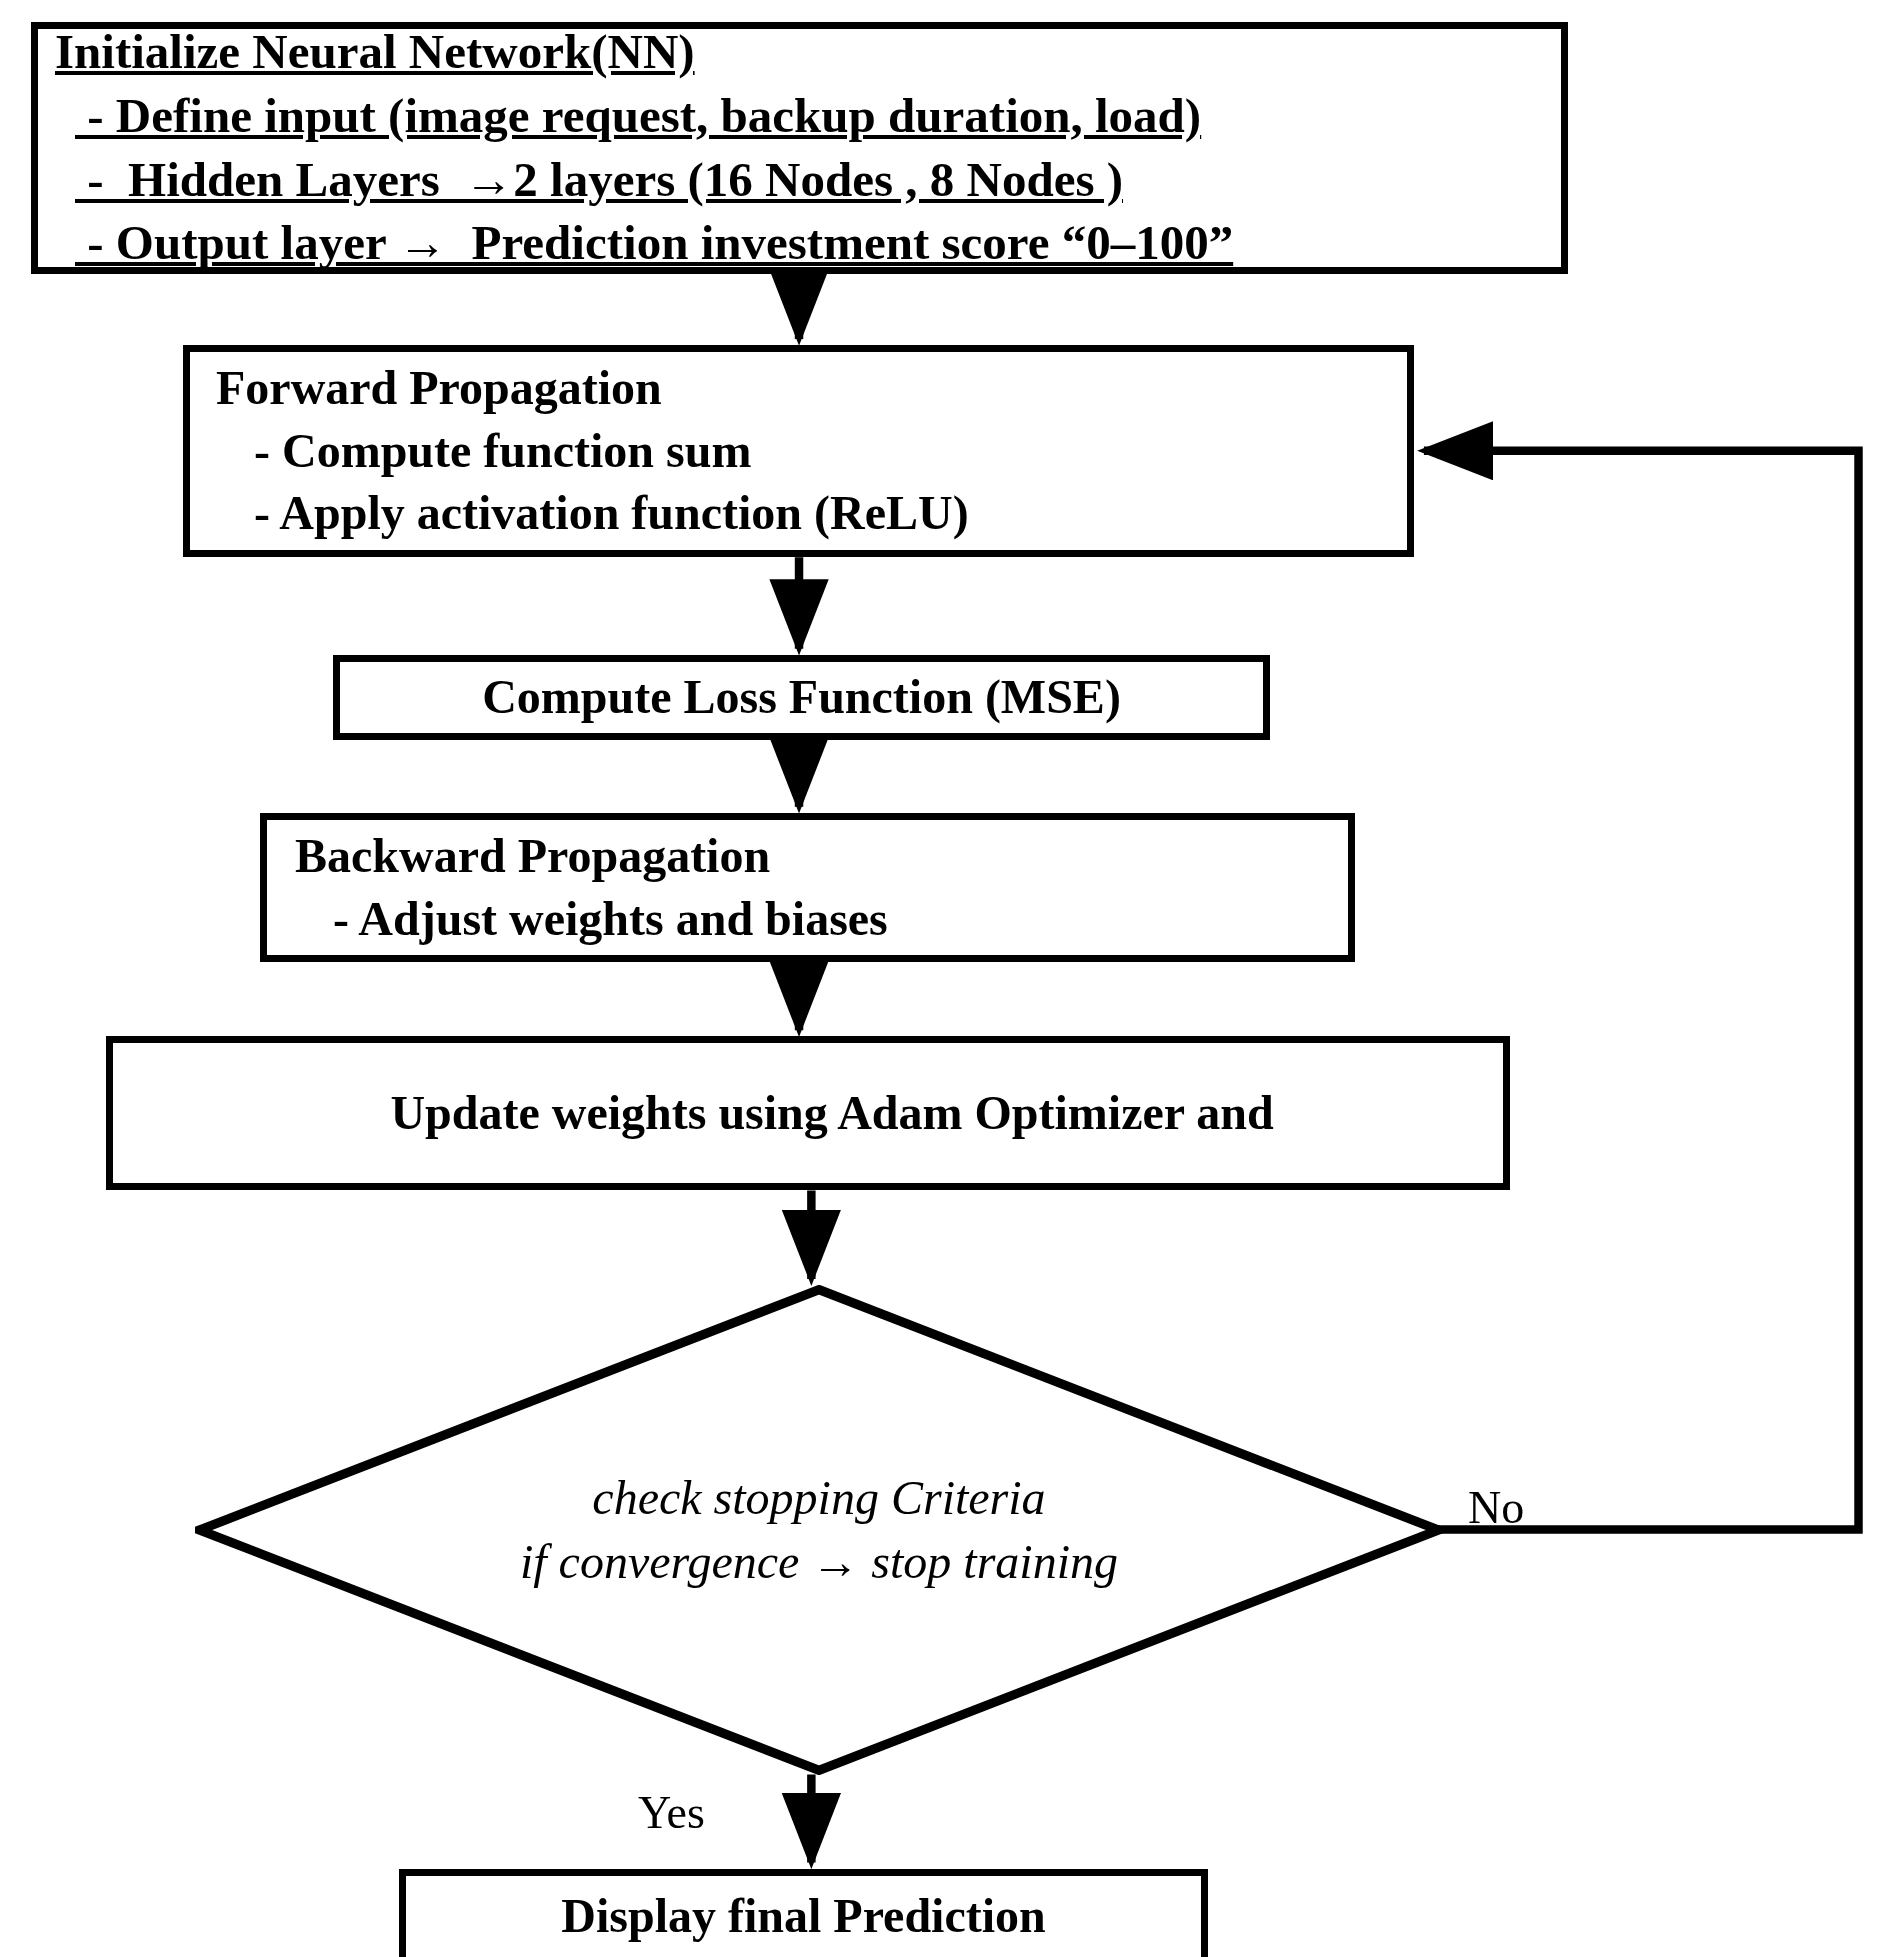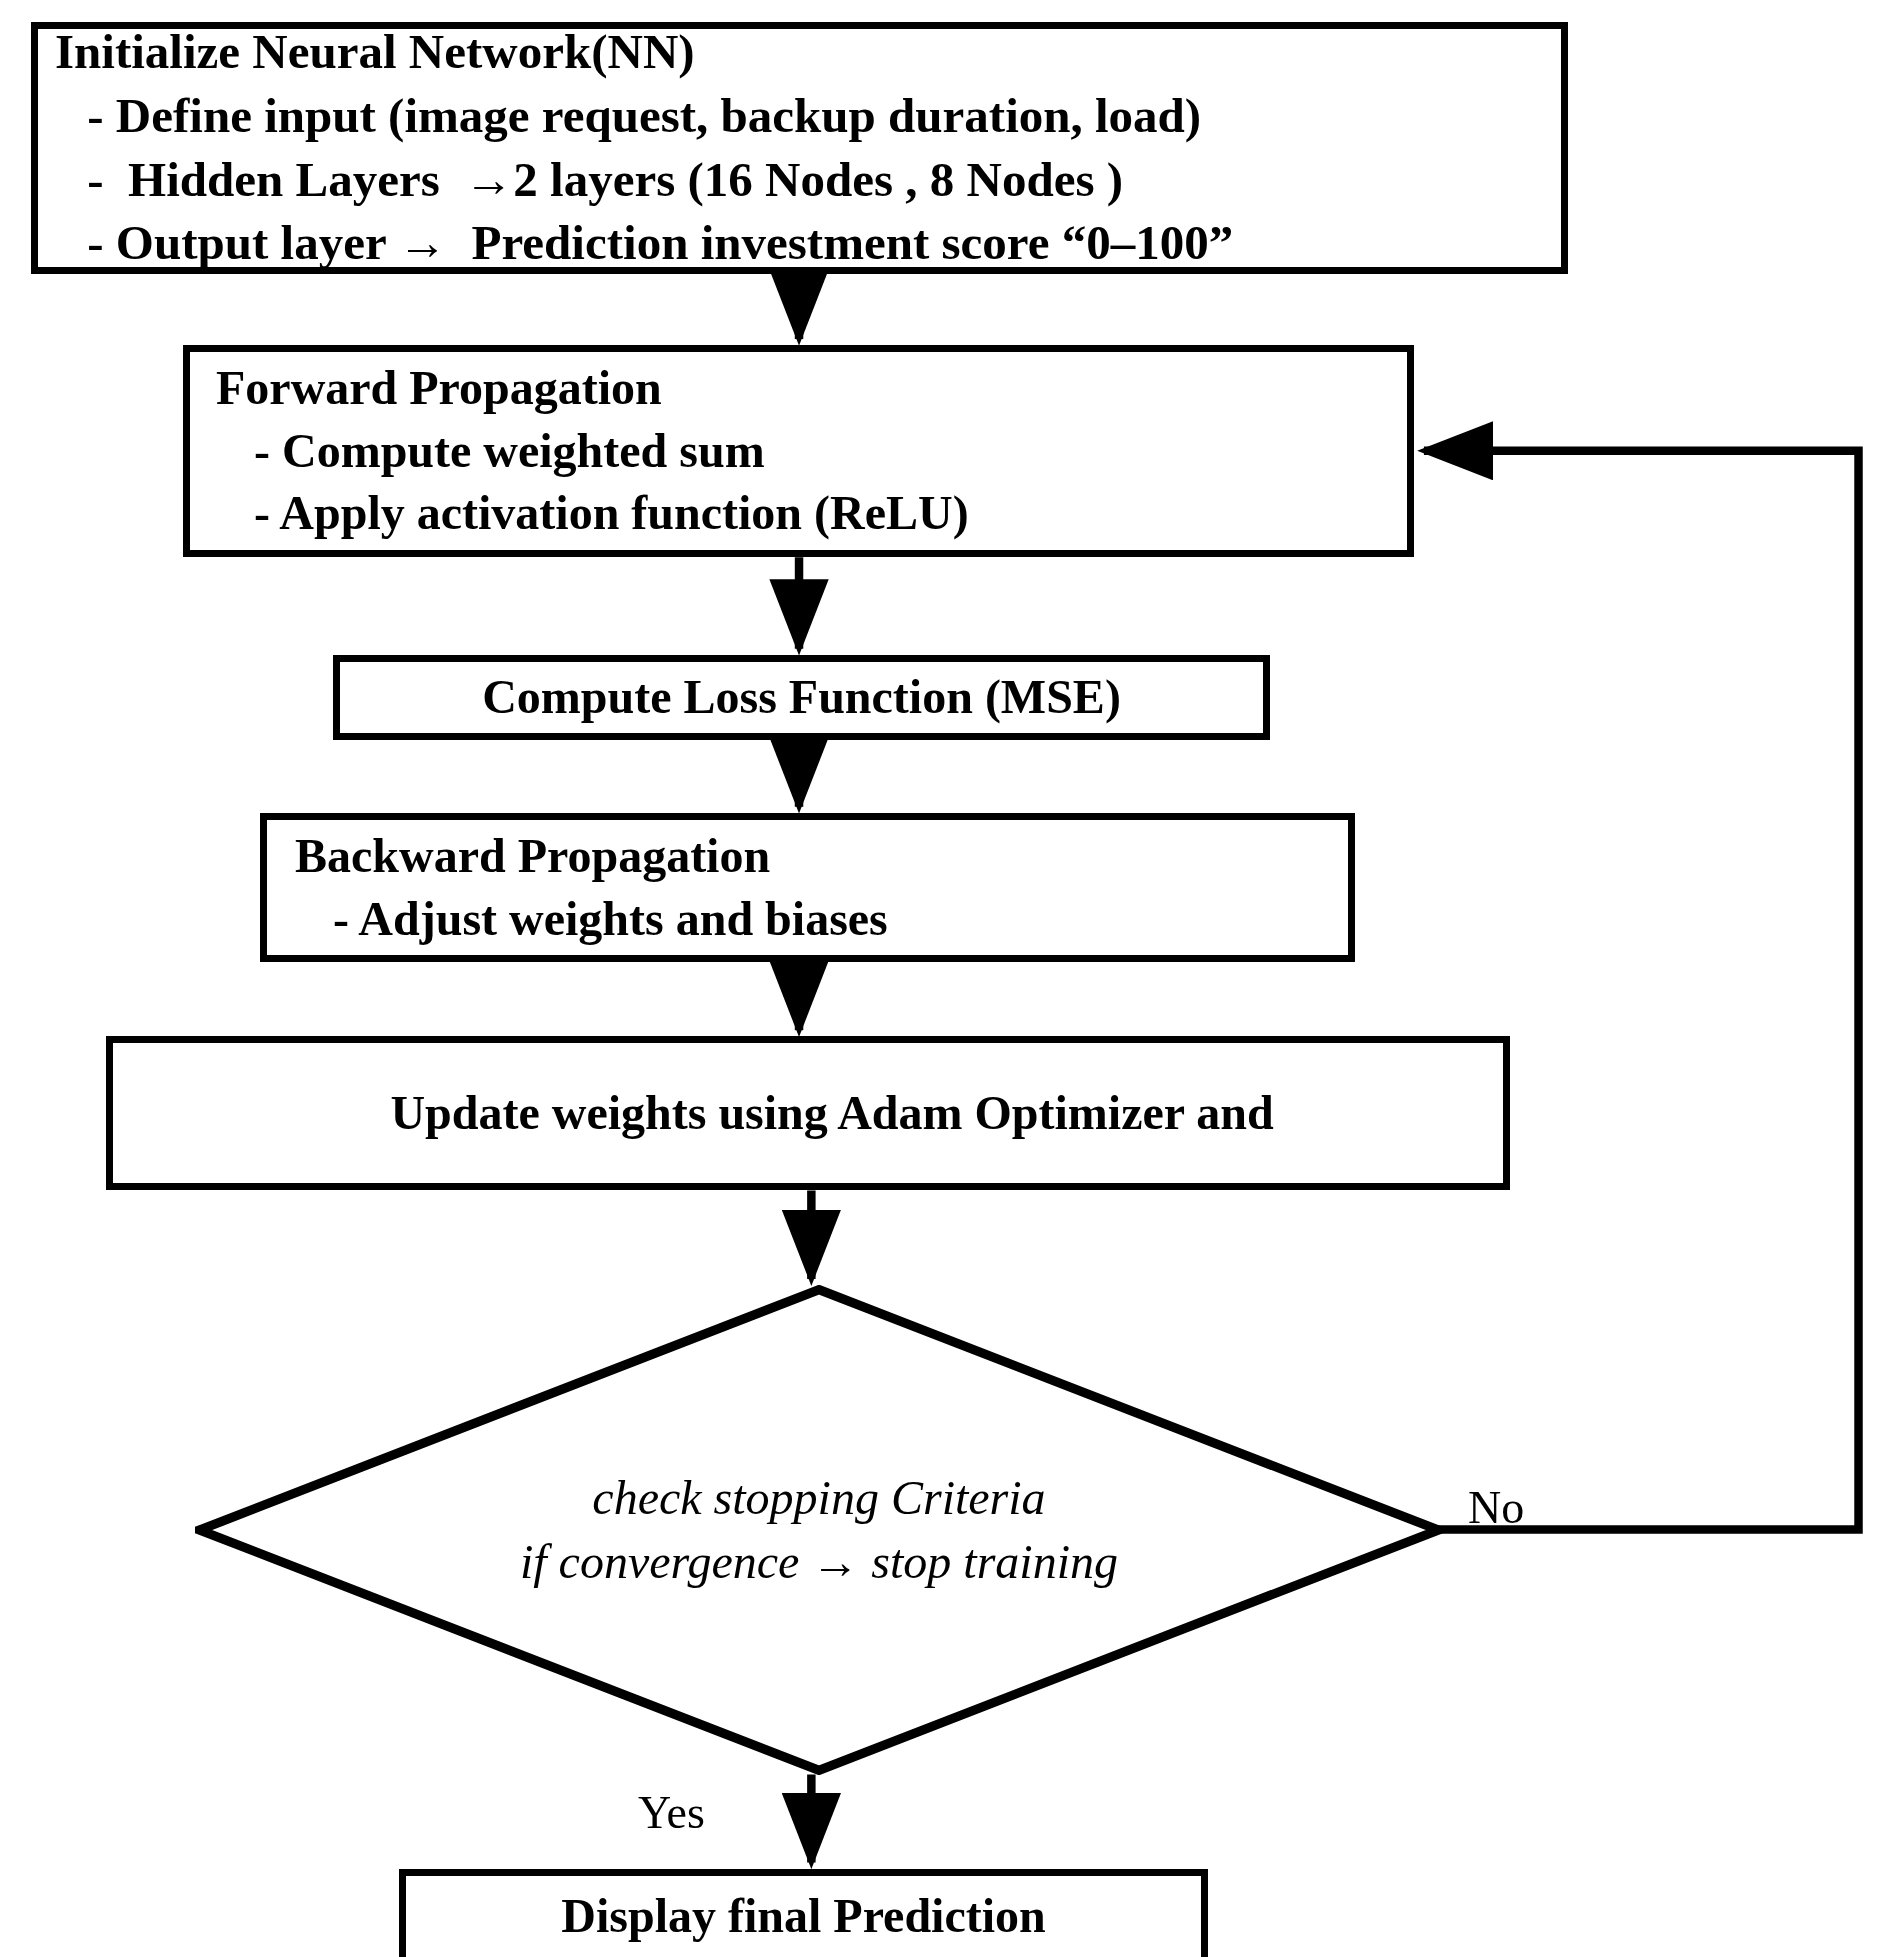--- a/index.html
+++ b/index.html
@@ -24,20 +24,21 @@
   }
   .node .line{
     font-weight:bold;
     white-space:pre;
     line-height:1.30;
   }
   
   #box-init{
     left:31px; top:21.6px; width:1537px; height:252px;
     padding:10.8px 0 10.8px 17px;
+    text-decoration:underline;
   }
   #box-init .line{ font-size:49px; }
   #box-init .line.sub{ padding-left:20px; }
 
   
   #box-forward{
     left:183px; top:345px; width:1231px; height:212px;
     padding:6.2px 0 6.2px 26px;
   }
   #box-forward .line{ font-size:48px; }
@@ -132,21 +133,21 @@
 
   <div class="node" id="box-init">
     <div class="line">Initialize Neural Network(NN)</div>
     <div class="line sub"> - Define input (image request, backup duration, load)</div>
     <div class="line sub"> -  Hidden Layers  →2 layers (16 Nodes , 8 Nodes )</div>
     <div class="line sub"> - Output layer →  Prediction investment score “0–100”</div>
   </div>
 
   <div class="node" id="box-forward">
     <div class="line">Forward Propagation</div>
-    <div class="line sub"> - Compute weighted sum</div>
+    <div class="line sub"> - Compute function sum</div>
     <div class="line sub"> - Apply activation function (ReLU)</div>
   </div>
 
   <div class="node" id="box-loss">
     <div class="line">Compute Loss Function (MSE)</div>
   </div>
 
   <div class="node" id="box-backward">
     <div class="line">Backward Propagation</div>
     <div class="line sub"> - Adjust weights and biases</div>

